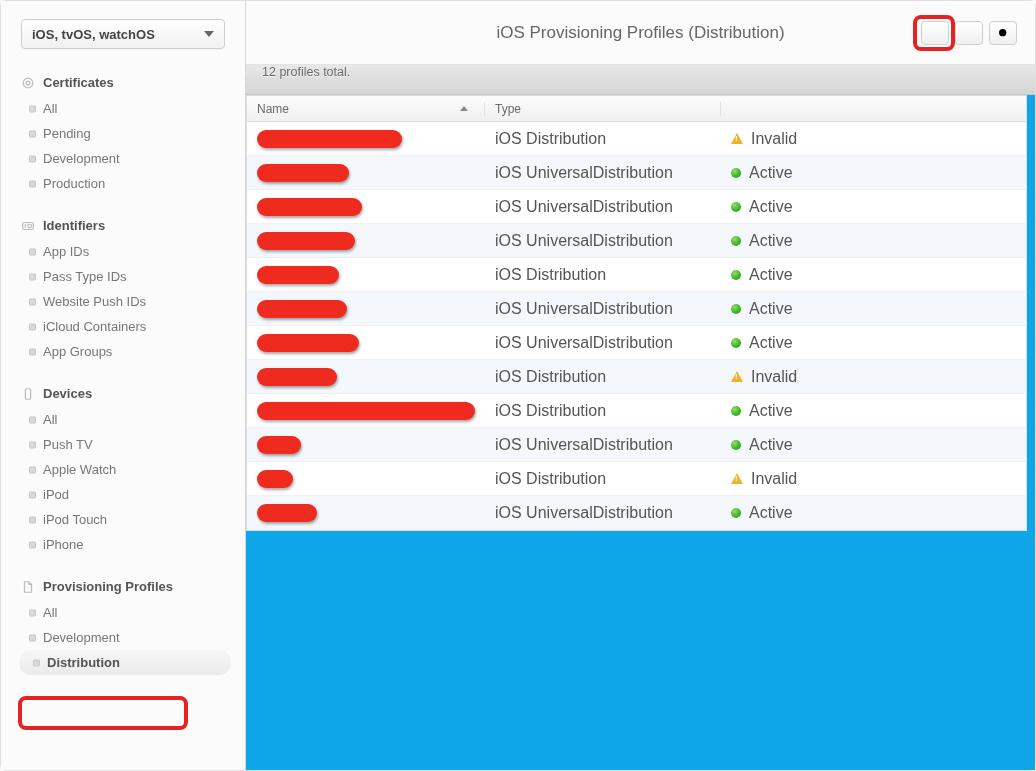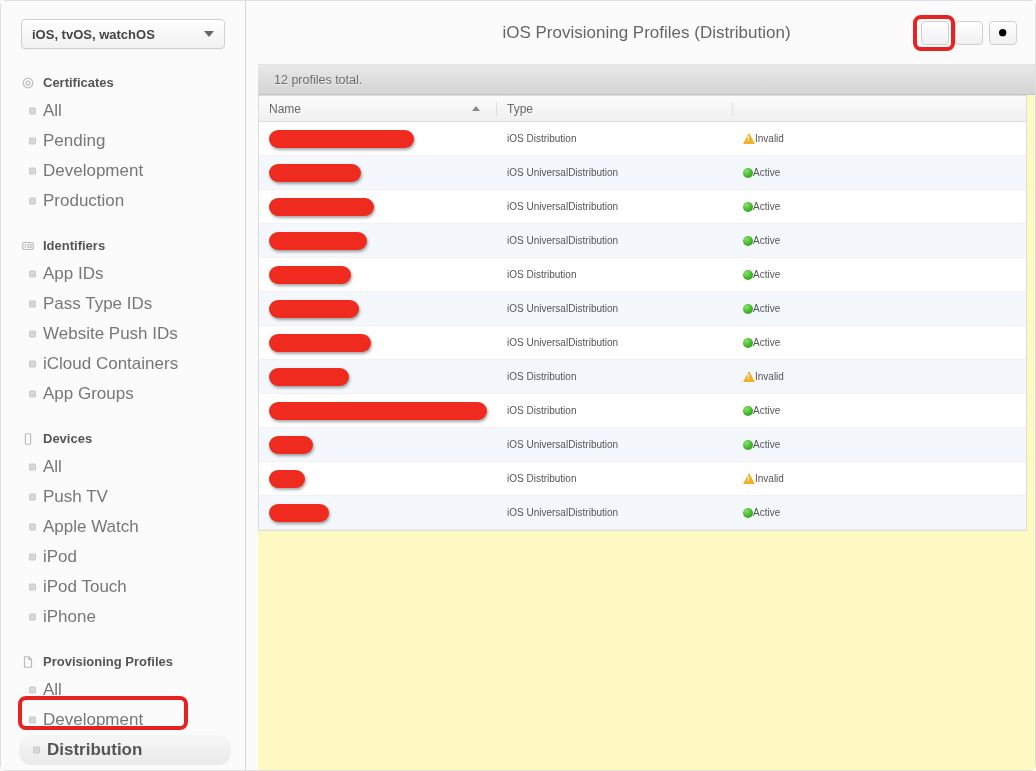--- a/index.html
+++ b/index.html
@@ -64,21 +64,21 @@
   }
   .section-items {
     list-style: none;
   }
   .section-items li {
     display: flex;
     align-items: center;
     gap: 8px;
     padding: 5px 6px 5px 28px;
     color: #777;
-    font-size: 17px;
+    font-size: 13px;
     border-radius: 3px;
     cursor: pointer;
     position: relative;
   }
   .section-items li.active {
     font-weight: bold;
     color: #555;
   }
   .section-items li .bullet {
     position: absolute;
@@ -102,23 +102,22 @@
     border-radius: 8px;
     pointer-events: none;
   }
   
   .ico { width: 14px; height: 14px; display: inline-block; color: #bdbdbd; flex: none; }
   
   .main {
     flex: 1;
     display: flex;
     flex-direction: column;
-    background: #fef9c3;
+    background: #0ea5e9;
     position: relative;
-    margin-left: 12px;
   }
   .main-header {
     height: 64px;
     display: flex;
     align-items: center;
     justify-content: center;
     position: relative;
     background: #fbfbfb;
     border-bottom: 1px solid #e3e3e3;
   }
@@ -146,21 +145,20 @@
     color: #666;
   }
   .tbtn svg { width: 13px; height: 13px; }
   .count-bar {
     height: 30px;
     background: linear-gradient(#e8e8e8,#d4d4d4);
     border-bottom: 1px solid #c5c5c5;
     color: #6a6a6a;
     font-size: 12.5px;
     display: flex;
-    align-items: center;
     padding-left: 16px;
     text-shadow: 0 1px 0 rgba(255,255,255,0.6);
   }
   .table-wrap {
     background: #fff;
     border: 1px solid #ddd;
     margin: 0 8px 8px 0;
   }
   .thead {
     display: flex;
@@ -177,21 +175,21 @@
   .col-name { width: 238px; border-right: 1px solid #e0e0e0; display:flex;align-items:center;justify-content:space-between;}
   .col-type { width: 236px; border-right: 1px solid #e0e0e0; }
   .col-status { flex: 1; }
   .sort-caret {
     width:0;height:0;border-left:4px solid transparent;border-right:4px solid transparent;border-bottom:5px solid #888;margin-right:6px;
   }
   .tbody .row {
     display: flex;
     align-items: center;
     height: 34px;
-    font-size: 10px;
+    font-size: 16px;
     color: #555;
     border-bottom: 1px solid #f1f1f1;
   }
   .tbody .row:nth-child(odd) { background: #fbfdff; }
   .tbody .row:nth-child(even) { background: #ffffff; }
   .tbody .row:first-child { background: #ffffff; }
   .tbody .row:nth-child(2) { background: #f4f8fc; }
   .tbody .row:nth-child(3) { background: #ffffff; }
   .tbody .row:nth-child(4) { background: #f4f8fc; }
   .tbody .row:nth-child(5) { background: #ffffff; }
@@ -201,21 +199,21 @@
   .tbody .row:nth-child(9) { background: #ffffff; }
   .tbody .row:nth-child(10) { background: #f4f8fc; }
   .tbody .row:nth-child(11) { background: #ffffff; }
   .tbody .row:nth-child(12) { background: #f4f8fc; }
   .redact {
     background: #ef2b1f;
     border-radius: 11px;
     height: 18px;
     box-shadow: 1px 2px 3px rgba(0,0,0,0.35);
   }
-  .status-cell { display:flex; align-items:center; gap:0; }
+  .status-cell { display:flex; align-items:center; gap:8px; }
   .dot-green {
     width: 10px; height:10px; border-radius:50%;
     background: radial-gradient(circle at 35% 30%, #8fe06a, #3eb728 55%, #2b8f1c);
   }
   .tri-warn {
     width:0;height:0;border-left:6px solid transparent;border-right:6px solid transparent;border-bottom:11px solid #f3b128;position:relative;
   }
   .tri-warn::after{content:"!";position:absolute;left:-2px;top:1px;font-size:8px;color:#fff;font-weight:bold;}
   
   .ico path, .ico circle, .ico rect, .ico line { stroke: currentColor; stroke-width:1.4; fill:none; }

